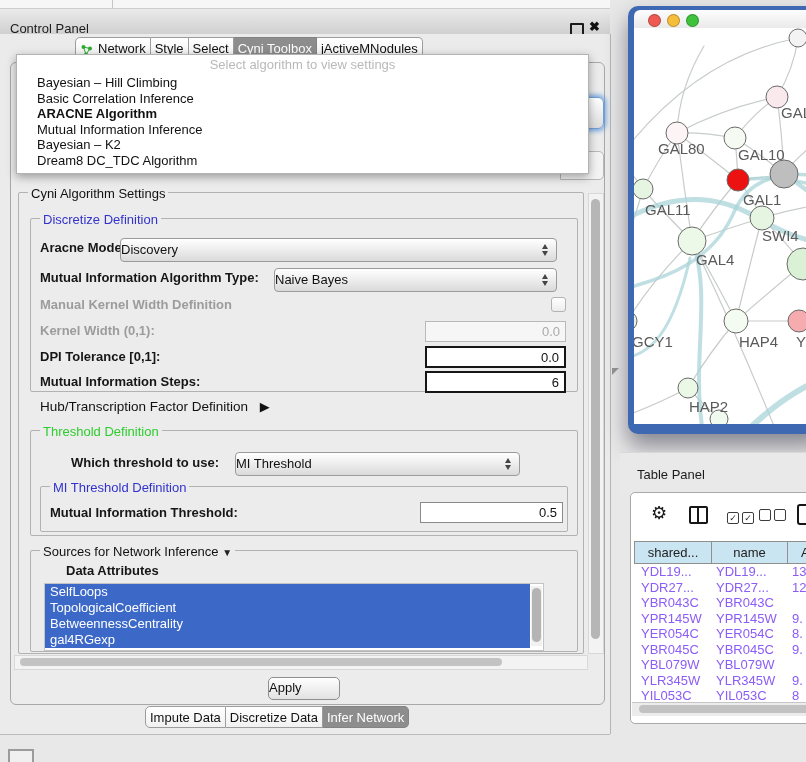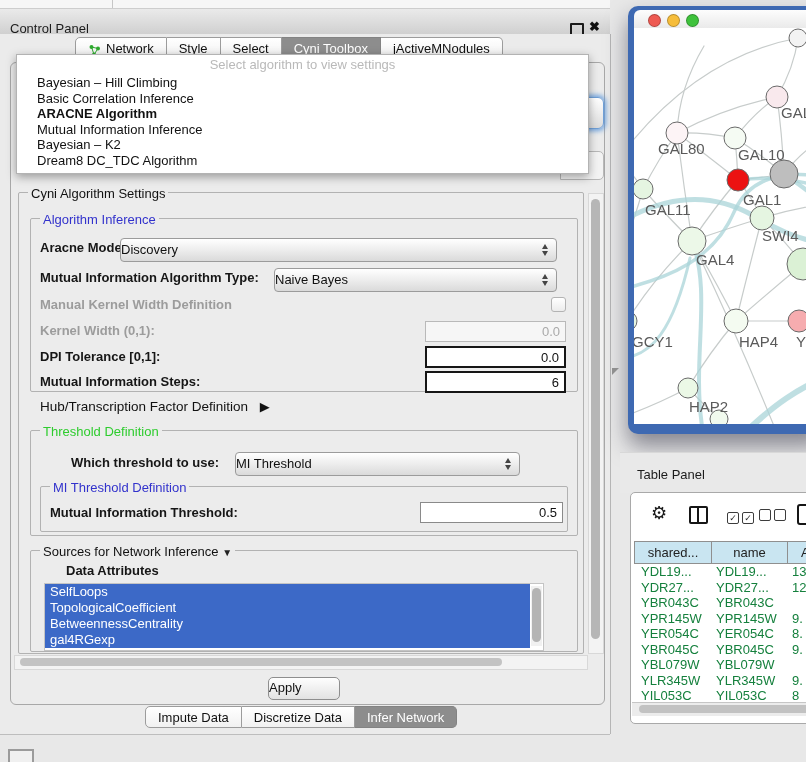--- a/index.html
+++ b/index.html
@@ -11,21 +11,21 @@
   #cp-titlebar{left:0;top:8px;width:610px;height:25px;
     background:linear-gradient(#eaeaea,#d0d0d0);border-bottom:1px solid #a2a2a2;border-top:1px solid #cdcdcd;}
   #cp-title{left:10px;top:12px;font-size:13px;color:#1c1c1c;}
   #cp-body{left:0;top:34px;width:610px;height:700px;background:#ebebeb;border-right:1px solid #b5b5b5;}
   #float-icon{left:570px;top:14px;width:10px;height:10px;border:2px solid #1b1b1b;border-radius:1px;}
   #close-icon{left:589px;top:10px;font-size:13px;font-weight:bold;color:#111;}
   
   .tabrow{display:flex;height:22px;}
   #top-tabs{left:75px;top:37px;}
   #bottom-tabs{left:145px;top:706px;}
-  .seg{padding:0 12px;line-height:21px;font-size:13px;color:#111;white-space:nowrap;
+  .seg{padding:0 4px;line-height:21px;font-size:13px;color:#111;white-space:nowrap;
     background:linear-gradient(#ffffff,#f1f1f1);border:1px solid #9c9c9c;border-left:none;
     display:flex;align-items:center;gap:5px;}
   .seg:first-child{border-left:1px solid #9c9c9c;border-radius:5px 0 0 5px;}
   .seg:last-child{border-radius:0 5px 5px 0;}
   .seg.sel{background:#8d8d8d;color:#fff;border-color:#838383;}
   .net-ic{display:inline-block;width:13px;height:13px;}
   
   #content{left:10px;top:62px;width:593px;height:641px;background:#ececec;
     border:1px solid #a8a8a8;border-radius:6px;}
   
@@ -113,21 +113,21 @@
   #checks-on{left:96px;top:14px;}
   #checks-off{left:128px;top:14px;}
   #partial-icon{left:166px;top:11px;width:22px;height:17px;border:2px solid #161616;border-radius:3px;}
   #tp-header{position:absolute;left:3px;top:48px;display:flex;}
   .th{height:21px;line-height:21px;font-size:13px;color:#222;text-align:center;background:#c9e5f1;
     border:1px solid #8f8f8f;border-left:none;overflow:hidden;white-space:nowrap;}
   .th:first-child{border-left:1px solid #8f8f8f;}
   .th.c0{width:76px;}.th.c1{width:75px;}.th.c2{width:60px;text-align:left;padding-left:13px;}
   #tp-rows{position:absolute;left:3px;top:71px;width:214px;height:138px;overflow:hidden;}
   .tr{display:flex;height:15.5px;}
-  .td{font-size:13px;line-height:15.5px;color:#15803d;white-space:nowrap;overflow:hidden;}
+  .td{font-size:13px;line-height:15.5px;color:#8b5cf6;white-space:nowrap;overflow:hidden;}
   .td.c0{width:70px;padding-left:7px;}.td.c1{width:71px;padding-left:5px;}.td.c2{width:56px;padding-left:5px;}
   #tp-hsb{position:absolute;left:1px;top:209px;width:198px;height:13px;background:#ececec;border-top:1px solid #c6c6c6;}
   #tp-hsb-thumb{position:absolute;left:7px;top:2px;width:188px;height:8px;background:#c2c2c2;border-radius:5px;}
   
   #bl-icon{left:8px;top:749px;width:22px;height:18px;border:2px solid #9b9b9b;background:#f0f0f0;}
 </style>
 </head>
 <body>
 
 <div class="abs" id="top-strip"></div>
@@ -167,21 +167,21 @@
 
 <div class="abs" id="content"></div>
 
 <div class="abs" id="hidden-combo"></div>
 <div class="abs" id="hidden-box"></div>
 
 <div class="abs fs" id="fs-main"></div>
 <span class="legend abs" id="fs-main-legend">Cyni Algorithm Settings</span>
 
 <div class="abs fs" id="fs-algo"></div>
-<span class="legend abs" id="fs-algo-legend">Algorithm Inference</span>
+<span class="legend abs" id="fs-algo-legend">Discretize Definition</span>
 
 <span class="abs blabel" style="left:40px;top:240px;">Aracne Mode:</span>
 <div class="combo" style="left:120px;top:238px;width:435px;">
   <span>Discovery</span>
   <span class="updown"></span>
 </div>
 
 <span class="abs blabel" style="left:40px;top:270px;">Mutual Information Algorithm Type:</span>
 <div class="combo" style="left:274px;top:268px;width:281px;">
   <span>Naive Bayes</span>

